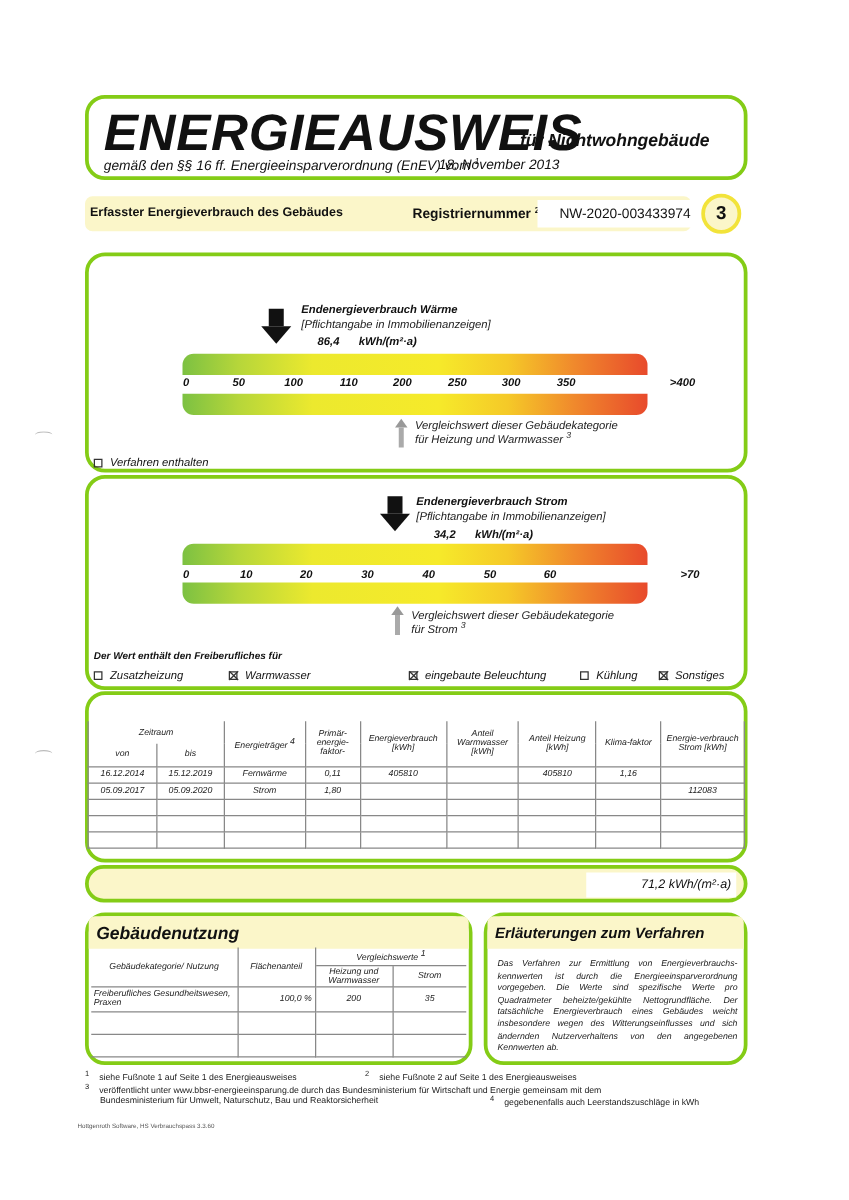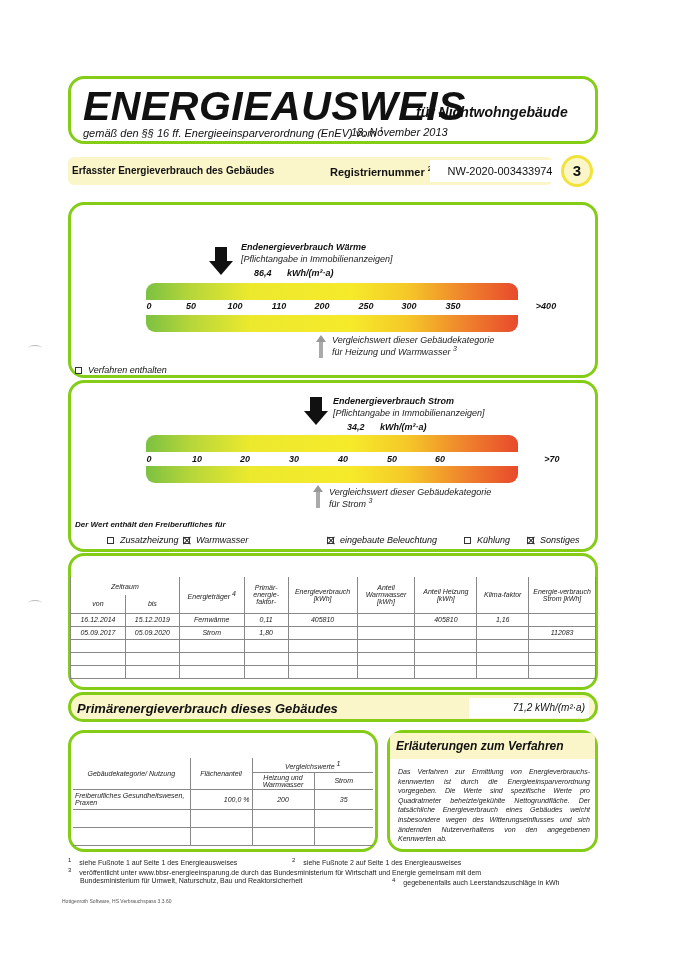--- a/index.html
+++ b/index.html
@@ -151,21 +151,21 @@
   <div class="bar bot" style="left:75px; top:83px; width:372px;"></div>
   <div class="arrowup" style="left:247px; top:102px;">
       <div class="head"></div>
       <div class="stem"></div>
     </div>
   <div class="lbl-n" style="left:258px; top:104px;">
       <div>Vergleichswert dieser Gebäudekategorie</div>
       <div><span>für Strom</span> <span class="sup">3</span></div>
     </div>
   <div class="lbl-b" style="left:4px; top:137px; font-size:8px;">Der Wert enthält den Freiberufliches für</div>
-  <div class="opt" style="left:4px; top:152px;margin-left:32px;"><span class="cb"></span><span>Zusatzheizung</span></div>
+  <div class="opt" style="left:4px; top:152px;"><span class="cb"></span><span>Zusatzheizung</span></div>
   <div class="opt" style="left:112px; top:152px;"><span class="cb x"></span><span>Warmwasser</span></div>
   <div class="opt" style="left:192px; top:153px;margin-top:34px;"><span class="cb"></span><span>Lüftung</span></div>
   <div class="opt" style="left:256px; top:152px;"><span class="cb x"></span><span>eingebaute Beleuchtung</span></div>
   <div class="opt" style="left:393px; top:152px;"><span class="cb"></span><span>Kühlung</span></div>
   <div class="opt" style="left:456px; top:152px;"><span class="cb x"></span><span>Sonstiges</span></div>
 </div>
 
 <div id="sec3" class="ybox">
   <table id="t1" style="left:-1px; top:21px; width:526px;">
     <colgroup>
@@ -247,25 +247,27 @@
           <td></td>
           <td></td>
           <td></td>
           <td></td>
         </tr>
   </tbody>
     </table>
 </div>
 
 <div id="sec4" class="ybox yfill">
-  <div class="lbl">Primärenergieverbrauch dieses Gebäudes</div>
   <div class="val">71,2 kWh/(m²·a)</div>
 </div>
 
 <div id="sec5" class="ybox">
+  <div class="shead">
+      <span>Gebäudenutzung</span>
+    </div>
   <table style="left:2px; top:25px; width:300px;">
     <colgroup>
         <col style="width:117px">
         <col style="width:62px">
         <col style="width:62px">
         <col style="width:59px">
       </colgroup>
     <tbody>
         <tr style="height:14px;">
       <th rowspan="2" style="border-left:none; border-top:none;">Gebäudekategorie/ Nutzung</th>

